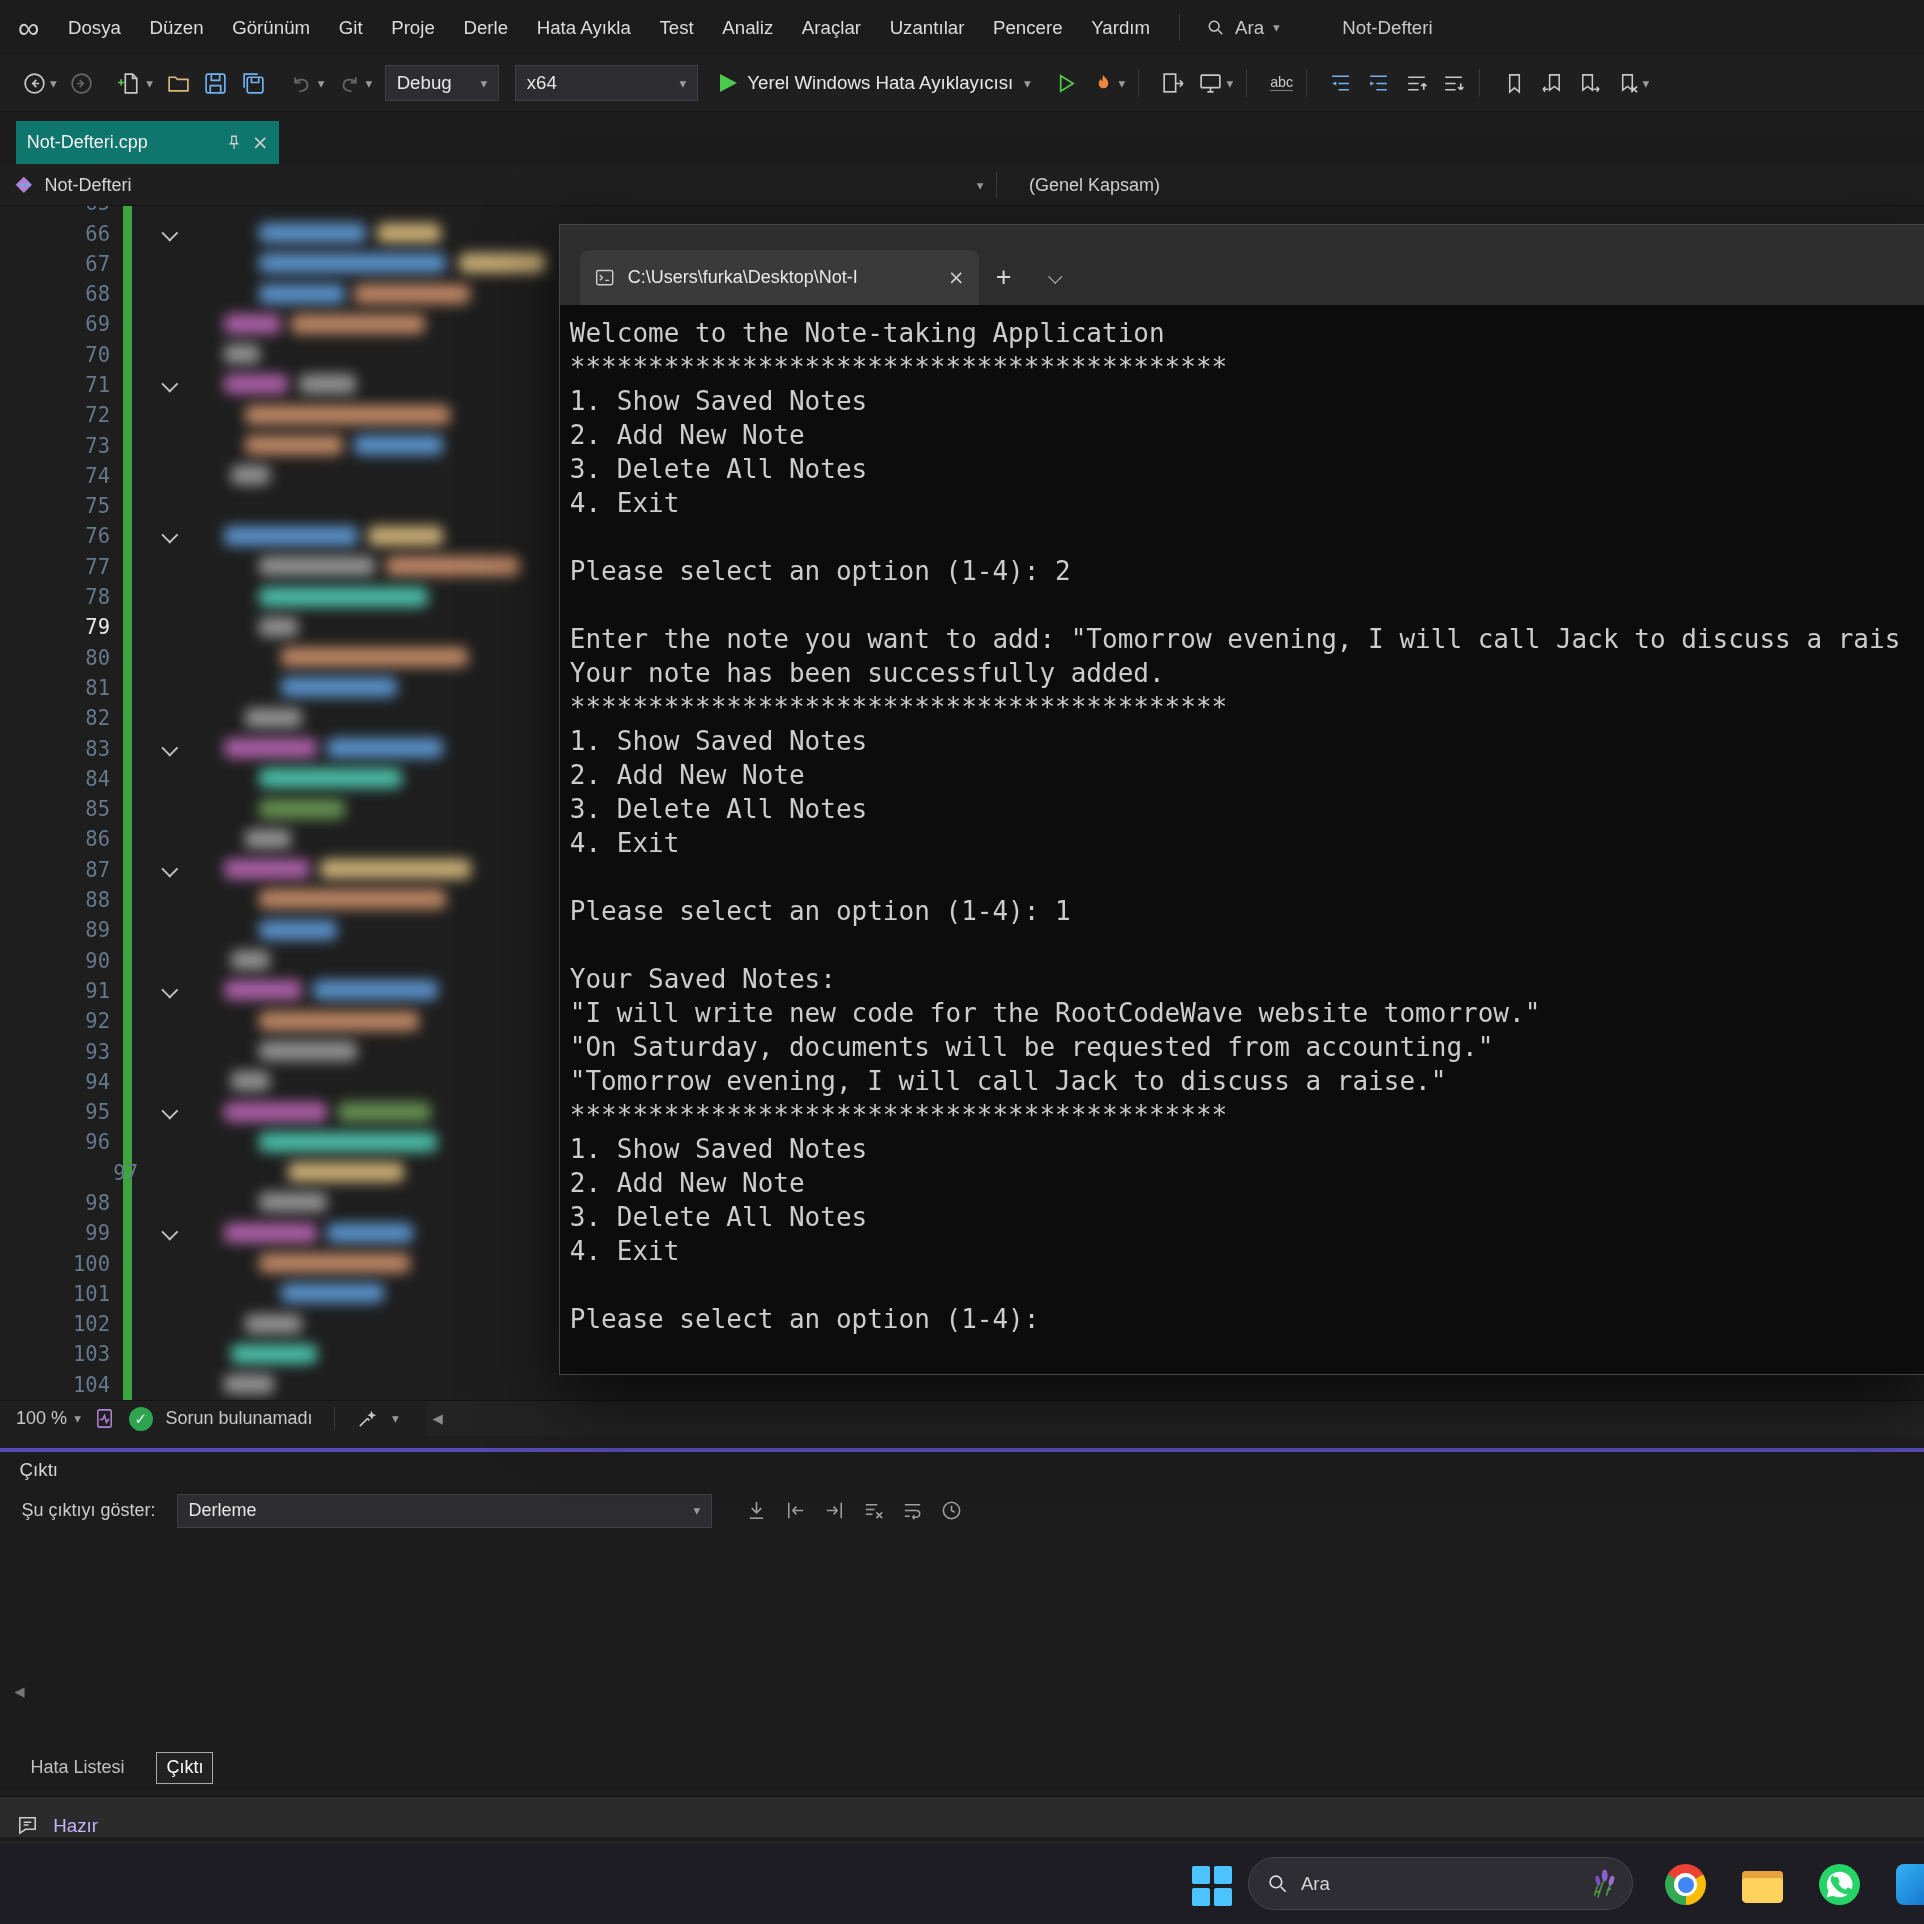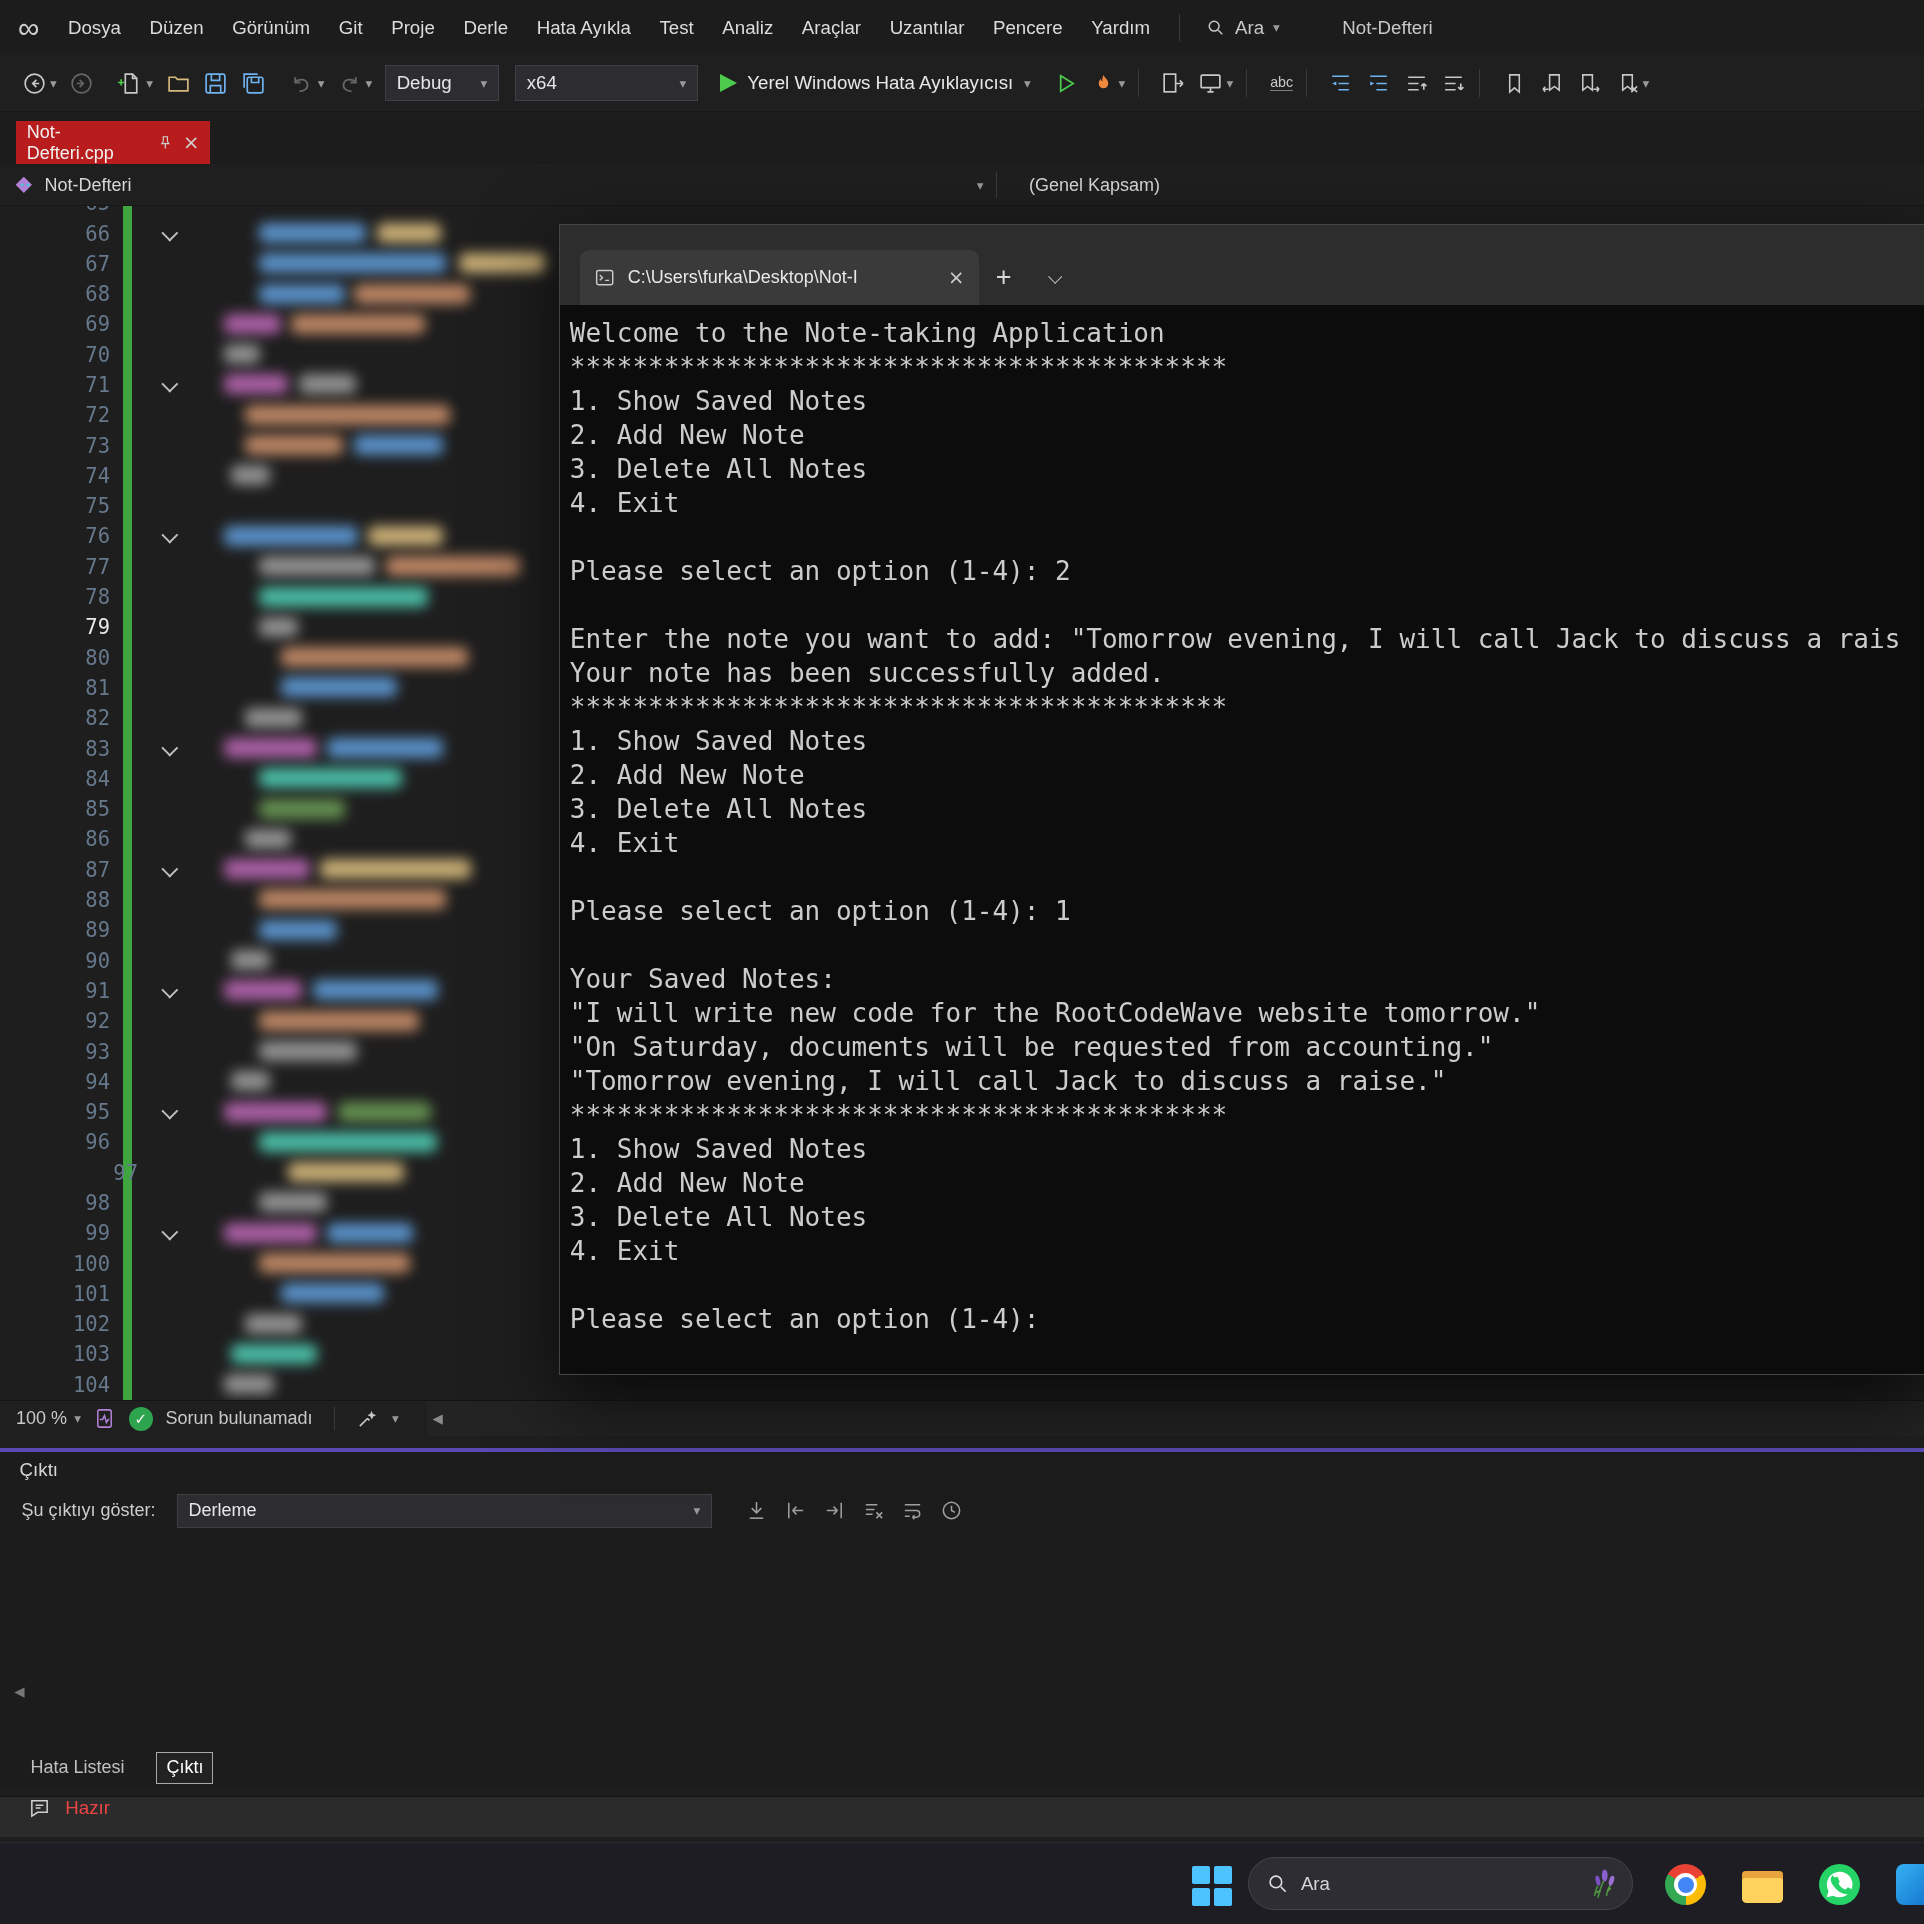--- a/index.html
+++ b/index.html
@@ -26,21 +26,21 @@
   .combo { height:36px; background:#2d2d31; border:0.9px solid #3f3f46; display:flex; align-items:center;
            justify-content:space-between; padding:0 10.7px; color:#e6e6e6; font-size:18.7px; }
   #debug-combo { width:114px; margin-left:9px; }
   #platform-combo { width:183px; margin-left:12.5px; }
   .run-group { display:flex; align-items:center; gap:10.7px; margin-left:18px; color:#e8e8e8; font-size:18.7px; }
   .play-solid { width:0; height:0; border-left:17px solid #4ccb4c; border-top:9.8px solid transparent; border-bottom:9.8px solid transparent; }
   .abc-txt { font-size:14.3px; color:#c8c8c8; border-bottom:1.8px solid #7c7c7c; line-height:14.3px; }
 
   
   #tabstrip { position:absolute; left:0; top:113px; width:1925px; height:51px; background:#1c1c1c; }
-  #doc-tab { position:absolute; left:16px; top:8px; width:194px; height:43px; background:#b91c1c;
+  #doc-tab { position:absolute; left:16px; top:8px; width:263px; height:43px; background:#0f766e;
              display:flex; align-items:center; padding:0 10.7px; gap:9px; color:#f0f0f0; font-size:18px; }
   #doc-tab .grow { flex:1; }
   .xmark { color:#cfcfcf; font-size:19.6px; line-height:19.6px; font-family:"DejaVu Sans",sans-serif; }
 
   
   #navbar { position:absolute; left:0; top:164px; width:1925px; height:42px; background:#1f1f1f; border-bottom:0.9px solid #171717; }
   #navbar-left { position:absolute; left:0; top:0; width:996px; height:42px; display:flex; align-items:center; padding:0 12.5px 0 14.3px; gap:10.7px; color:#d6d6d6; font-size:18px; }
   #navbar-left .caret { margin-left:auto; }
   #navbar-div { position:absolute; left:996px; top:8px; width:0.9px; height:26px; background:#3a3a3a; }
   #navbar-right { position:absolute; left:989px; top:0; right:0; height:42px; display:flex; align-items:center; padding-left:40px; color:#d6d6d6; font-size:18px; }
@@ -91,21 +91,21 @@
   #output-scroll-left { position:absolute; left:14.3px; bottom:46px; color:#777; font-size:13.4px; font-family:"DejaVu Sans",sans-serif; }
 
   
   #panel-tabs { position:absolute; left:0; top:1745px; width:1925px; height:45px; background:#1c1c1c;
                 display:flex; align-items:center; padding-left:21.4px; gap:23px; }
   .panel-tab { font-size:18px; color:#c0c0c0; padding:4.5px 9px; }
   .panel-tab.selected { border:1.8px solid #a8a8a8; background:#222; color:#fff; }
 
   
   #vs-statusbar { position:absolute; left:0; top:1796px; width:1925px; height:41px; background:#2b2b2b;
-                  display:flex; align-items:flex-start; padding-left:28px; gap:14.3px; color:#ef4444; font-size:18.7px;
+                  display:flex; align-items:flex-end; padding-left:16px; gap:14.3px; color:#c4b5fd; font-size:18.7px;
                   border-top:0.9px solid #141414; }
 
   
   #taskbar { position:absolute; left:0; top:1842px; width:1925px; height:83px; background:#1d1d23;
              border-top:0.9px solid rgba(255,255,255,.05); }
   .tb-icon { position:absolute; top:21.4px; width:41px; height:41px; }
   #start-icon { display:grid; grid-template-columns:18px 18px; grid-template-rows:18px 18px; gap:3.6px; padding-top:1.8px; }
   #start-icon div { background:#4cc2ff; border-radius:1.8px; }
   #search-pill { position:absolute; left:1248px; top:14.3px; width:385px; height:53px; border-radius:27px;
                  background:#2d2d33; border:0.9px solid #45454d; display:flex; align-items:center; padding:0 12.5px 0 18px; gap:12.5px;

